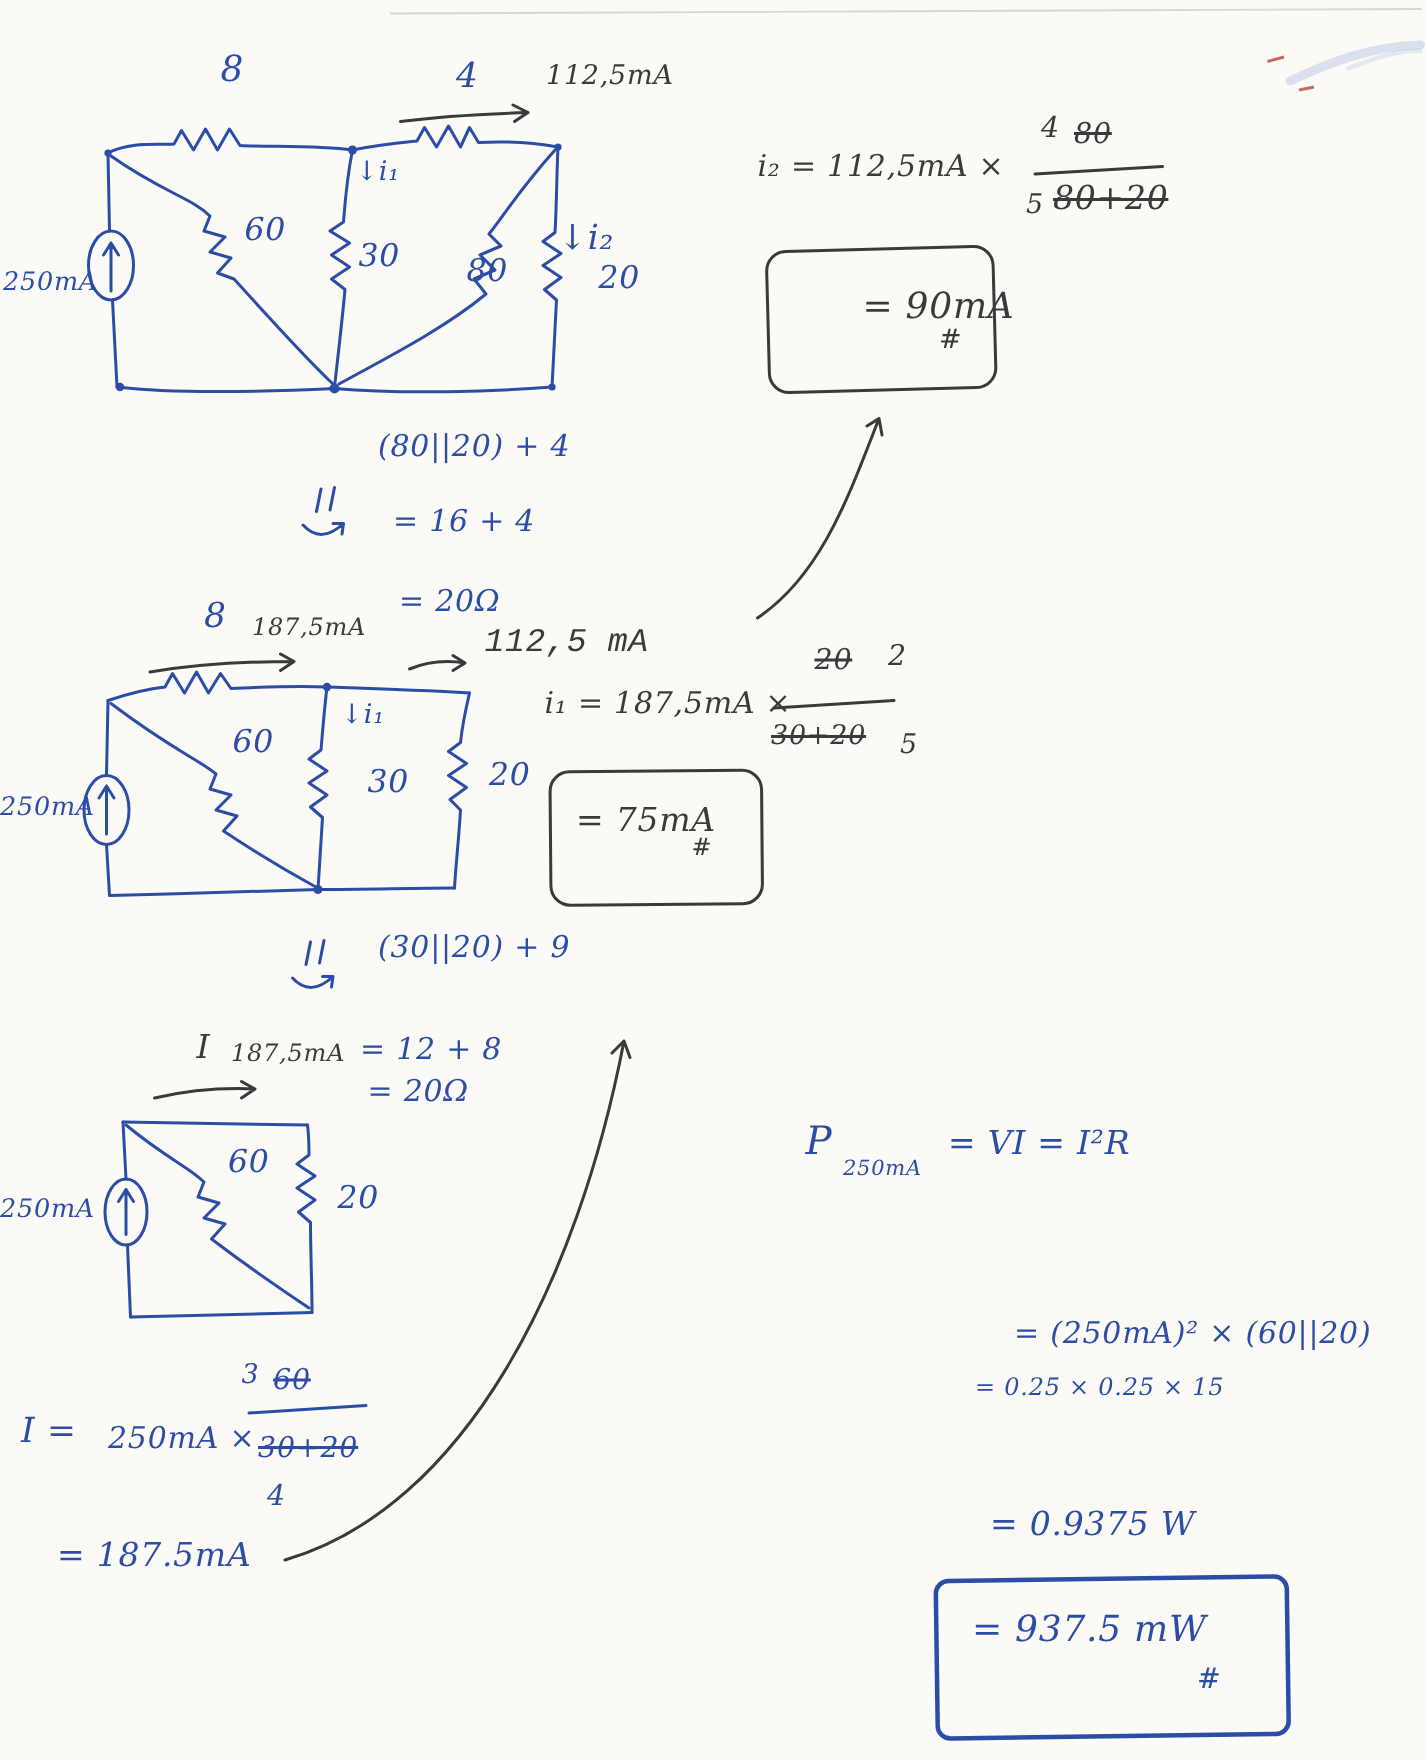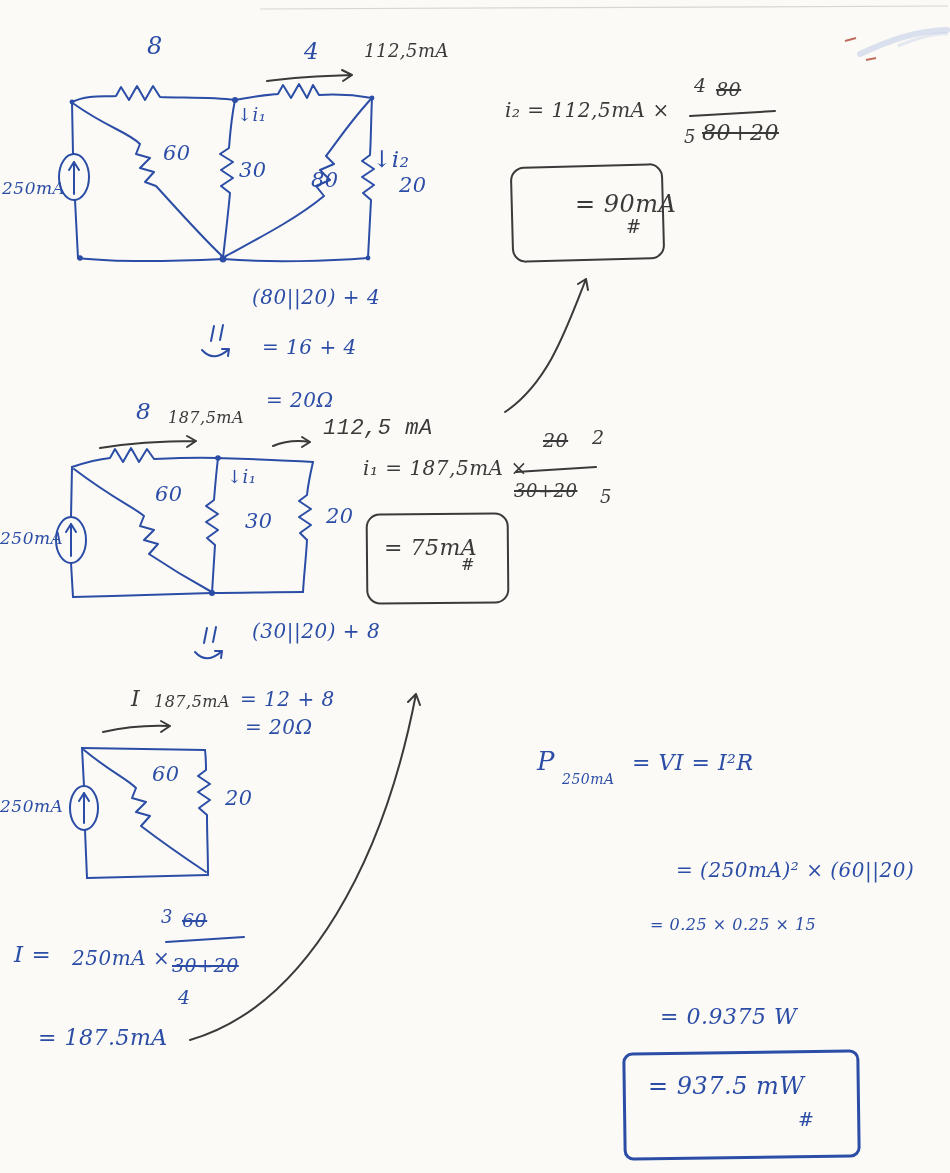--- a/index.html
+++ b/index.html
@@ -134,40 +134,40 @@
   <span class="hw blue" style="left:0px;top:530px;font-size:17px;">250mA</span>
 
   <span class="hw black" style="left:363px;top:458px;font-size:20px;text-align:center;">i₁ = 187,5mA ×</span>
   <span class="hw black struck" style="left:543px;top:431px;font-size:19px;">20</span>
   <span class="hw black" style="left:592px;top:428px;font-size:19px;">2</span>
   <span class="hw black struck" style="left:514px;top:482px;font-size:18px;">30+20</span>
   <span class="hw black" style="left:600px;top:488px;font-size:18px;">5</span>
   <span class="hw black" style="left:384px;top:537px;font-size:22px;">= 75mA</span>
   <span class="hw black" style="left:461px;top:557px;font-size:16px;">#</span>
 
-  <span class="hw blue" style="left:252px;top:621px;font-size:20px;">(30||20) + 8</span>
+  <span class="hw blue" style="left:252px;top:621px;font-size:20px;">(30||20) + 9</span>
   <span class="hw blue" style="left:240px;top:677px;font-size:20px;margin-top:12px;">= 12 + 8</span>
   <span class="hw blue" style="left:245px;top:717px;font-size:20px;">= 20Ω</span>
 
   <span class="hw black" style="left:131px;top:688px;font-size:22px;">I</span>
   <span class="hw black" style="left:154px;top:694px;font-size:16px;">187,5mA</span>
   <span class="hw blue" style="left:152px;top:764px;font-size:21px;">60</span>
   <span class="hw blue" style="left:225px;top:788px;font-size:21px;">20</span>
   <span class="hw blue" style="left:0px;top:798px;font-size:17px;">250mA</span>
 
   <span class="hw blue" style="left:14px;top:943px;font-size:23px;">I =</span>
   <span class="hw blue" style="left:72px;top:948px;font-size:20px;">250mA ×</span>
   <span class="hw blue" style="left:161px;top:908px;font-size:18px;">3</span>
   <span class="hw blue struck" style="left:182px;top:911px;font-size:19px;">60</span>
   <span class="hw blue struck" style="left:172px;top:956px;font-size:19px;">30+20</span>
   <span class="hw blue" style="left:178px;top:988px;font-size:19px;">4</span>
   <span class="hw blue" style="left:38px;top:1027px;font-size:22px;">= 187.5mA</span>
 
   <span class="hw blue" style="left:537px;top:748px;font-size:26px;">P</span>
   <span class="hw blue" style="left:562px;top:772px;font-size:14px;">250mA</span>
   <span class="hw blue" style="left:632px;top:752px;font-size:22px;">= VI = I²R</span>
-  <span class="hw blue" style="left:676px;top:860px;font-size:20px;">= (250mA)² × (60||20)</span>
+  <span class="hw blue" style="left:676px;top:878px;font-size:20px;">= (250mA)² × (60||20)</span>
   <span class="hw blue" style="left:650px;top:917px;font-size:16px;">= 0.25 × 0.25 × 15</span>
   <span class="hw blue" style="left:640px;top:1006px;font-size:22px;margin-left:20px;">= 0.9375 W</span>
   <span class="hw blue" style="left:648px;top:1074px;font-size:24px;">= 937.5 mW</span>
   <span class="hw blue" style="left:798px;top:1110px;font-size:19px;">#</span>
 
 </div>
 
 </body></html>

